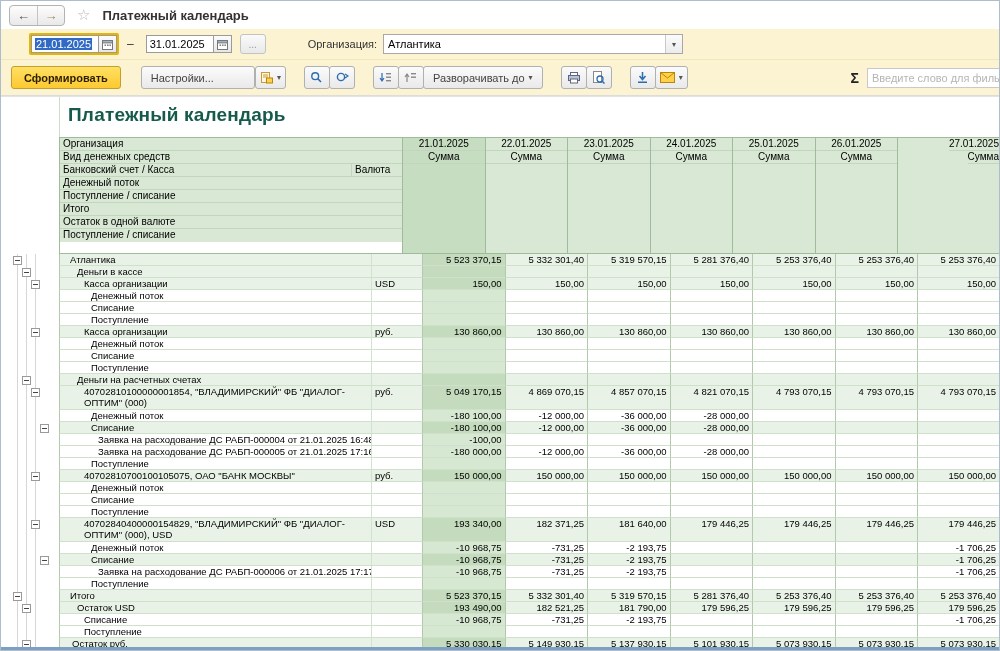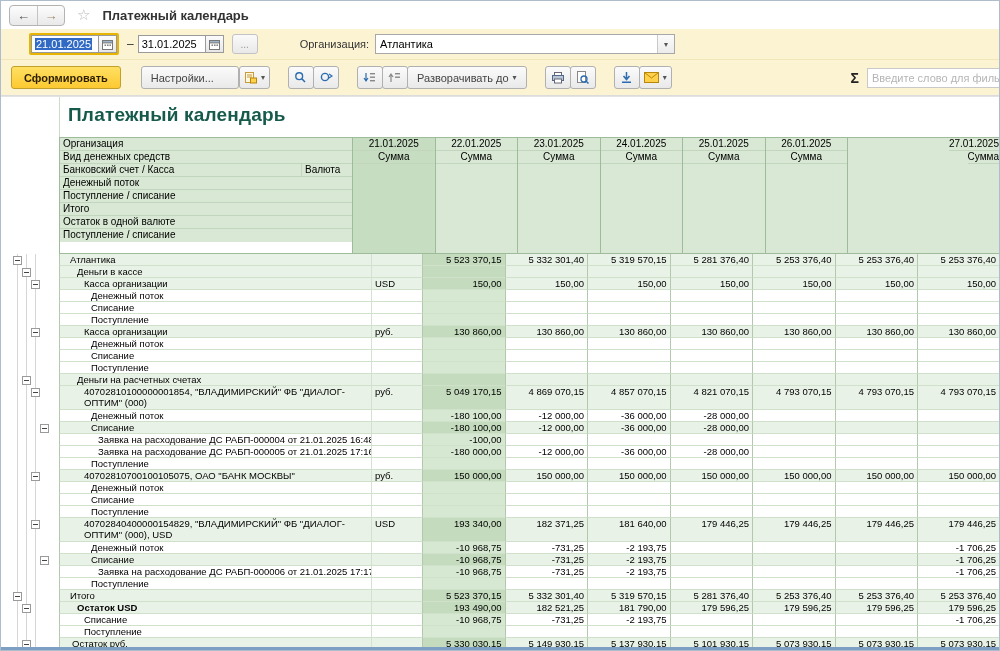--- a/index.html
+++ b/index.html
@@ -20,21 +20,21 @@
   .nav-title { margin-left: 12px; font-size: 13px; font-weight: bold; color: #333; }
   
   .filterbar { height: 31px; background: #fcf3d2; display: flex; align-items: center;
                padding-left: 28px; border-bottom: 1px solid #f1e6ba; }
   .date-wrap { display: flex; border: 2px solid #e7b400; border-radius: 2px; background:#fff; }
   .date-box { width: 68px; height: 18px; border: 1px solid #9a9a9a; background: #fff;
               font-size: 11px; display: flex; align-items: center; padding-left: 3px; }
   .date-box .sel { background: #316ac5; color: #fff; padding: 0 1px; }
   .cal-btn { width: 18px; height: 18px; border: 1px solid #9a9a9a; border-left: 0;
              background: linear-gradient(#fbfbfb,#e7e7e7); display:flex; align-items:center; justify-content:center; }
-  .date-wrap2 { display: flex; margin-left: 0; justify-content: space-between; }
+  .date-wrap2 { display: flex; margin-left: 8px; justify-content: space-between; }
   .dash { margin: 0 4px 0 8px; font-size: 12px; color: #333; }
   .more-btn { margin-left: 8px; width: 26px; height: 20px; border: 1px solid #c3c3c3; border-radius: 3px;
               background: linear-gradient(#fafafa,#e9e9e9); color: #9a9a9a; font-size: 10px;
               display: flex; align-items: center; justify-content: center; }
   .org-label { margin-left: 42px; font-size: 11px; color: #333; }
   .combo { margin-left: 6px; width: 300px; height: 20px; background: #fff; border: 1px solid #a8a8a8;
            display: flex; align-items: center; }
   .combo-text { flex: 1; font-size: 11px; padding-left: 4px; color: #000; }
   .combo-arrow { width: 17px; height: 100%; border-left: 1px solid #c9c9c9; display:flex; align-items:center;
                  justify-content:center; font-size: 8px; color:#555; background: linear-gradient(#fbfbfb,#ececec); }
@@ -60,21 +60,21 @@
   
   .report { position: absolute; left: 0; right: 0; top: 95px; bottom: 0; display: flex;
             flex-direction: column; overflow: hidden; border-top: 1px solid #e3e3e3; background: #fff; }
   .report-top { height: 40px; display: flex; }
   .rt-gutter { width: 58px; }
   .rt-main { flex: 1; border-left: 1px solid #ccdcc8; padding: 7px 0 0 8px; }
   .rep-title { font-size: 19px; font-weight: bold; color: #155a4a; letter-spacing: 0.2px; }
   
   .hdr { height: 117px; display: flex; }
   .hdr-gutter { width: 58px; }
-  .hdr-left { width: 293px; border: 1px solid #9fbc9a; border-right: 0; }
+  .hdr-left { width: 343px; border: 1px solid #9fbc9a; border-right: 0; }
   .h-lrow { display: flex; height: 13px; background: #d9e8d4; border-bottom: 1px solid #c2d6bd;
             font-size: 10px; line-height: 12px; color: #000; }
   .h-lrow:last-child { border-bottom: 0; }
   .h-lab { flex: 1; padding-left: 3px; overflow: hidden; white-space: nowrap; }
   .h-cur { width: 51px; border-left: 1px solid #c2d6bd; padding-left: 3px; }
   .hdr-cols { flex: 1; display: flex; border-top: 1px solid #9fbc9a; border-bottom: 1px solid #9fbc9a; }
   .h-col { width: 82.5px; display: flex; flex-direction: column; border-left: 1px solid #9fbc9a;
            background: #d9e8d4; }
   .h-col:last-child { flex: 1; align-items: flex-end; }
   .h-col.first { background: #c6ddc1; }
@@ -158,21 +158,21 @@
       <div class="combo-text">Атлантика</div>
       <div class="combo-arrow">▾</div>
     </div>
   </div>
 
   <div class="toolbar">
     <div class="btn btn-primary">Сформировать</div>
     <div class="sp10"></div>
       <div class="sp10"></div>
     <div class="grp">
-      <div class="btn" style="padding-right:24px;">Настройки...</div>
+      <div class="btn" style="padding-right:40px;">Настройки...</div>
       <div class="ibtn">
         <svg width="13" height="13" viewBox="0 0 13 13">
             <rect x="1.5" y="1.5" width="8" height="10" fill="#fff7e0" stroke="#c89a3c"></rect>
             <rect x="3" y="3.5" width="5" height="1" fill="#c89a3c"></rect>
             <rect x="3" y="5.5" width="5" height="1" fill="#c89a3c"></rect>
             <rect x="6.5" y="7" width="6" height="5" fill="#ffd24d" stroke="#b8860b"></rect>
           </svg>
         <span class="caret">▾</span>
       </div>
     </div>
@@ -675,21 +675,21 @@
           <div class="b-val">5 319 570,15</div>
           <div class="b-val">5 281 376,40</div>
           <div class="b-val">5 253 376,40</div>
           <div class="b-val">5 253 376,40</div>
           <div class="b-val">5 253 376,40</div>
         </div>
         <div class="b-row group">
           <div class="b-gutter">
             <div class="exp" style="left: 21px;"></div>
           </div>
-          <div class="b-label" style="padding-left: 17px; font-weight: bold;">Остаток USD</div>
+          <div class="b-label" style="padding-left: 17px;">Остаток USD</div>
           <div class="b-cur"></div>
           <div class="b-val col0">193 490,00</div>
           <div class="b-val">182 521,25</div>
           <div class="b-val">181 790,00</div>
           <div class="b-val">179 596,25</div>
           <div class="b-val">179 596,25</div>
           <div class="b-val">179 596,25</div>
           <div class="b-val">179 596,25</div>
         </div>
         <div class="b-row">

